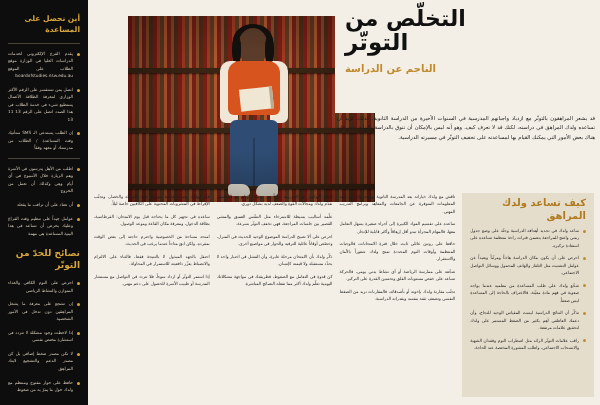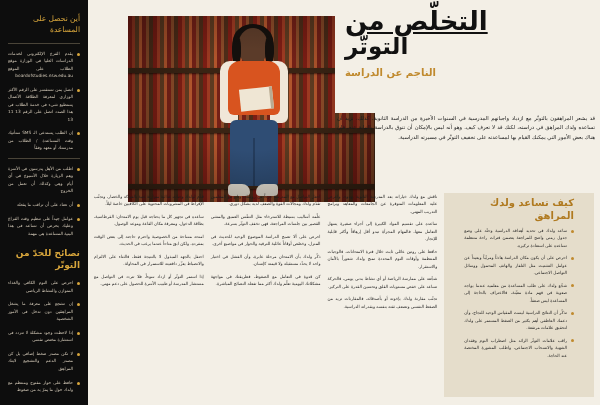--- a/index.html
+++ b/index.html
@@ -28,21 +28,21 @@
     width: 88px;
     height: 405px;
     background: #0d0d0d;
     color: #d8cdbc;
     box-sizing: border-box;
     padding: 14px 8px 8px 8px;
   }
   .side-head {
     color: #d8a63c;
     font-size: 7.5px;
-    font-weight: normal;
+    font-weight: bold;
     line-height: 1.45;
     text-align: right;
     margin-bottom: 7px;
   }
   .side-rule {
     height: 1px;
     background: #4a4438;
     margin: 5px 0 6px 0;
   }
   .side-item {
@@ -200,25 +200,24 @@
     top: 0;
     width: 265px;
     height: 113px;
     background: #f3efe6;
     box-sizing: border-box;
     padding: 8px 12px 0 10px;
     text-align: left;
   }
   .h-line1 {
     color: #111;
-    font-size: 26px;
+    font-size: 22px;
     font-weight: bold;
     line-height: 1;
     letter-spacing: -0.5px;
-    text-decoration: underline;
   }
   .h-line2 {
     color: #111;
     font-size: 23px;
     font-weight: bold;
     line-height: 1.05;
     letter-spacing: -1px;
   }
   .h-line3 {
     color: #c08a2e;
@@ -254,21 +253,21 @@
   .col {
     flex: 1 1 0;
     font-size: 4.2px;
     line-height: 1.78;
     color: #1d1d1d;
     text-align: justify;
   }
   .col p { margin: 0 0 5px 0; }
   .col.tinted {
     background: #e5ddcb;
-    padding: 4px 20px;
+    padding: 4px 8px;
     box-sizing: border-box;
   }
   .col-title {
     color: #b07a20;
     font-size: 10px;
     font-weight: bold;
     line-height: 1.25;
     margin: 0 0 5px 0;
     text-align: right;
   }

